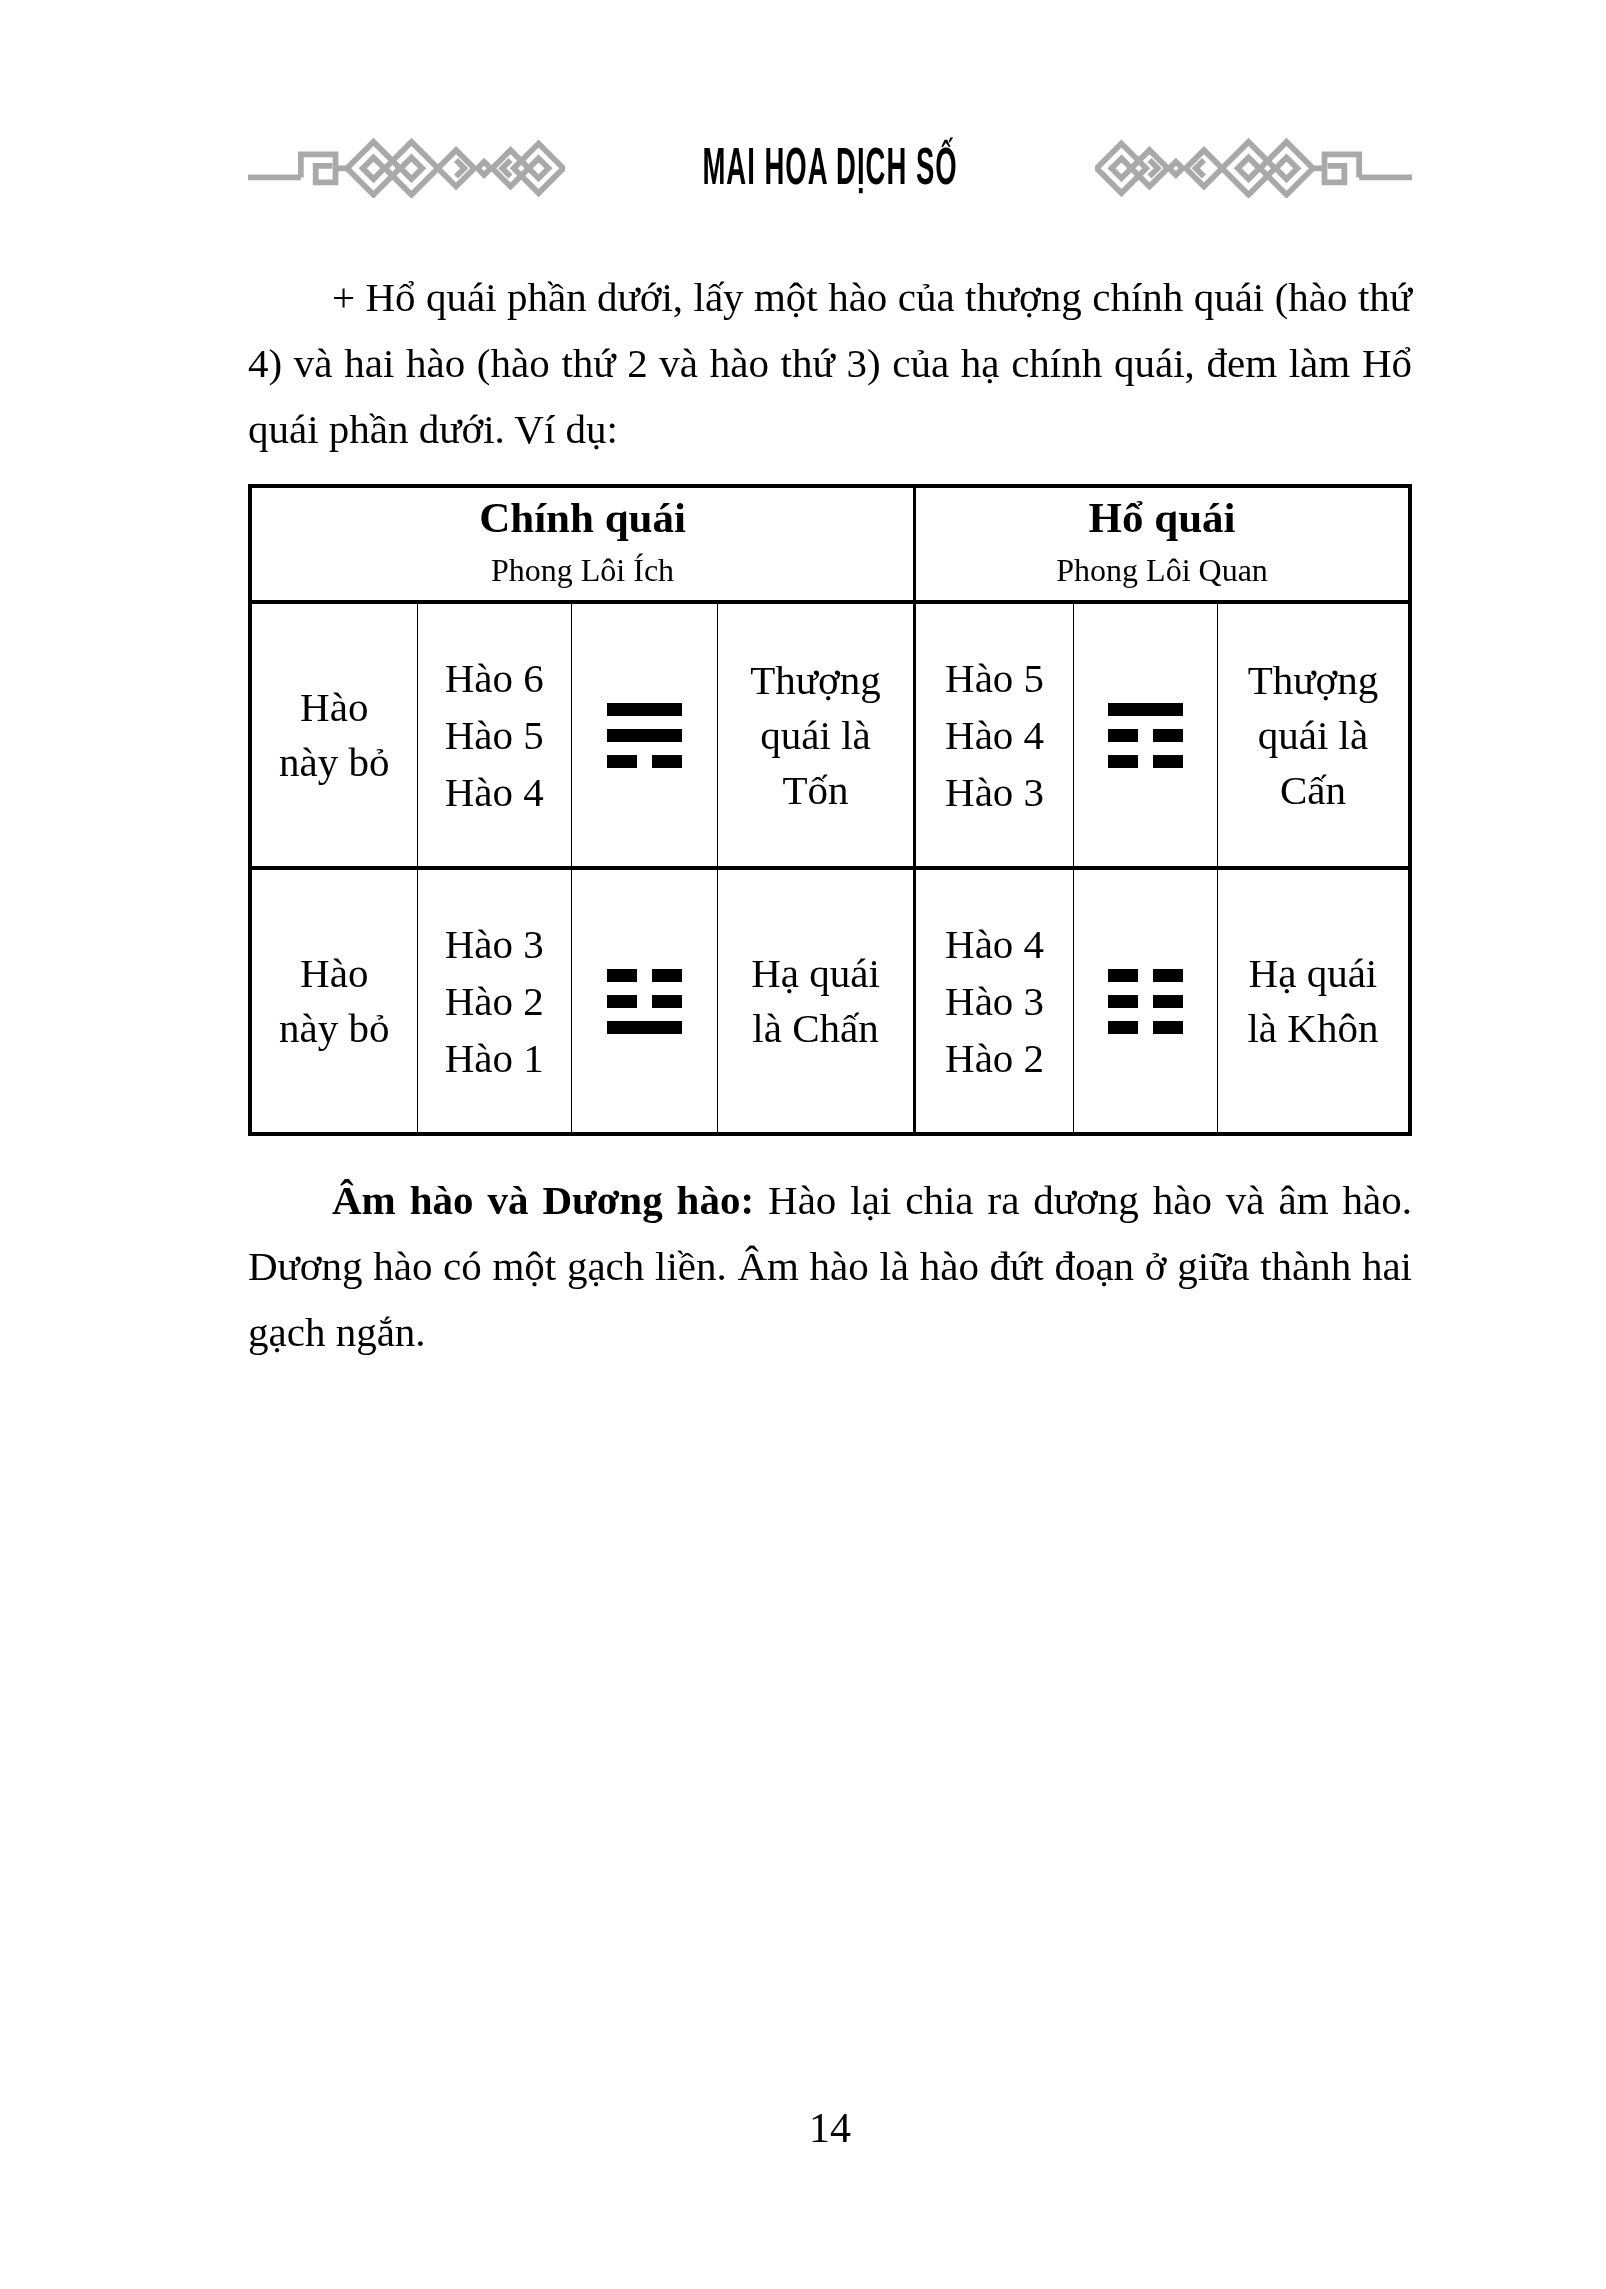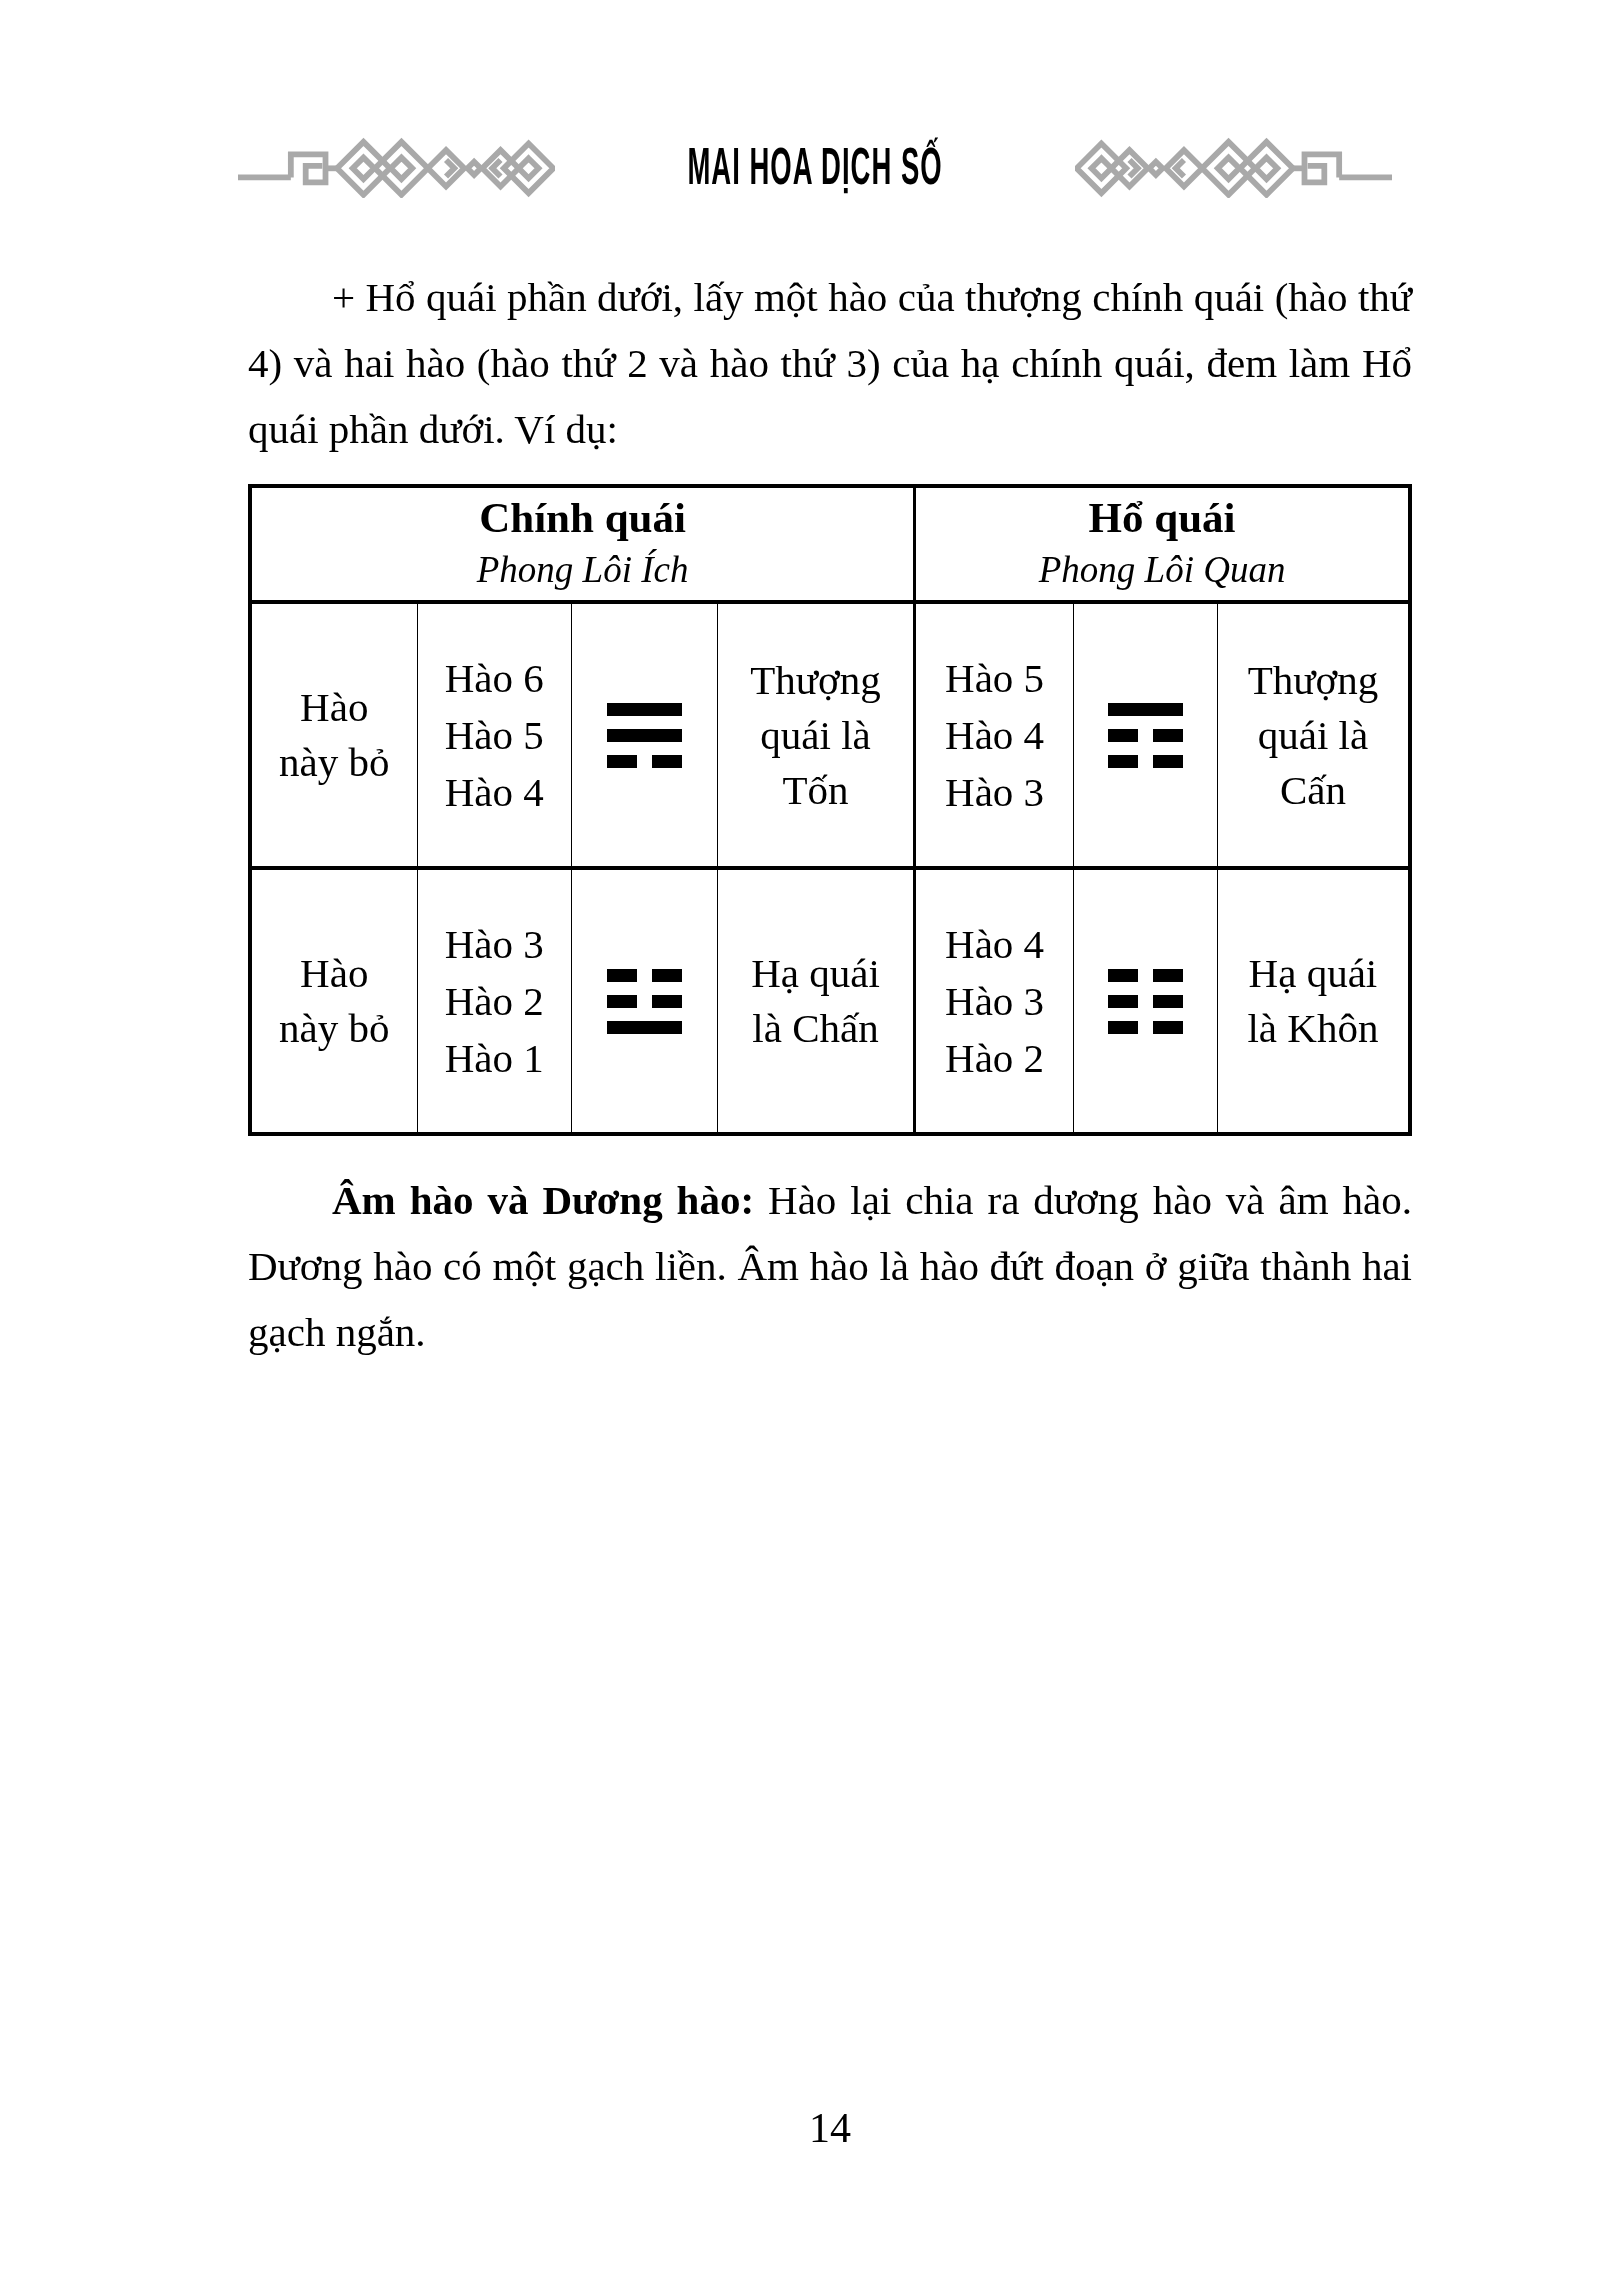--- a/index.html
+++ b/index.html
@@ -3,22 +3,22 @@
 <meta charset="utf-8">
 <style>
   :root{ --ornament:#a9a9a9; --ink:#000; }
   html,body{margin:0;padding:0;}
   body{
     width:1606px;height:2289px;background:#fff;position:relative;
     font-family:"Liberation Serif","DejaVu Serif",serif;color:var(--ink);
     overflow:hidden;
   }
   .page-header{
-    position:absolute;top:134px;left:238px;width:1164px;height:66px;
-    display:flex;align-items:center;gap:28px;
+    position:absolute;top:134px;left:248px;width:1164px;height:66px;
+    display:flex;align-items:center;justify-content:space-between;gap:28px;
   }
   .ornament{width:317px;height:61px;color:var(--ornament);flex:0 0 auto;}
   .ornament.right{transform:scaleX(-1);}
   .page-title{
     font-family:"Liberation Sans","DejaVu Sans",sans-serif;
     font-weight:bold;font-size:50px;letter-spacing:1.8px;white-space:nowrap;
     transform:scale(0.55,1.02);transform-origin:center;
   }
   .content{
     position:absolute;left:248px;top:264px;width:1164px;
@@ -30,21 +30,21 @@
     width:100%;border-collapse:collapse;table-layout:fixed;
     margin:9.2px 0 31px 0;text-align:center;text-indent:0;
     border:4.6px solid #000;
   }
   .htable td{border:1.8px solid #000;padding:0;vertical-align:middle;line-height:55px;}
   tr.hdr td{border-bottom:4.6px solid #000;height:112px;line-height:52px;}
   tr.r2 td{border-top:4.6px solid #000;}
   tr.r1 td,tr.r2 td{height:262px;}
   td.thickL{border-left:3.7px solid #000;}
   .ht{font-weight:bold;font-size:43px;}
-  .hs{font-style:italic;font-size:37px;}
+  .hs{font-size:32px;}
   .rowlabel{width:133px;margin:0 auto;}
   .result{width:167px;margin:0 auto;}
   .haos div{line-height:57px;}
   .trigram{width:75px;margin:0 auto;display:flex;flex-direction:column;gap:13px;}
   .tbar{height:13px;background:#000;}
   .tbar.broken{background:transparent;display:flex;justify-content:space-between;}
   .tbar.broken::before,.tbar.broken::after{content:"";display:block;width:30px;height:13px;background:#000;}
   .page-number{
     position:absolute;top:2101px;left:248px;width:1164px;
     text-align:center;font-size:42px;line-height:55px;

